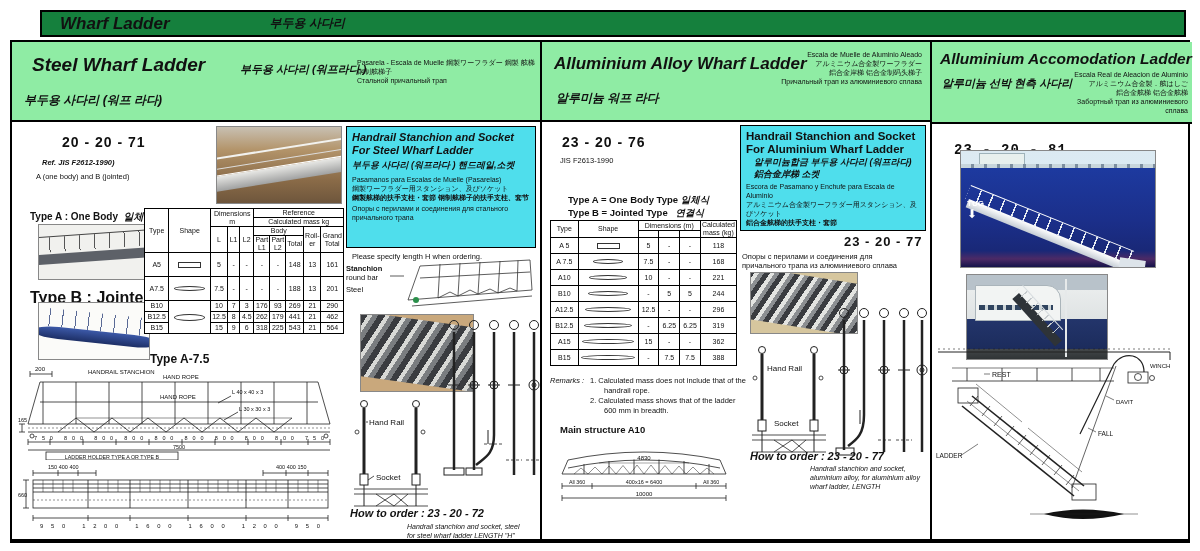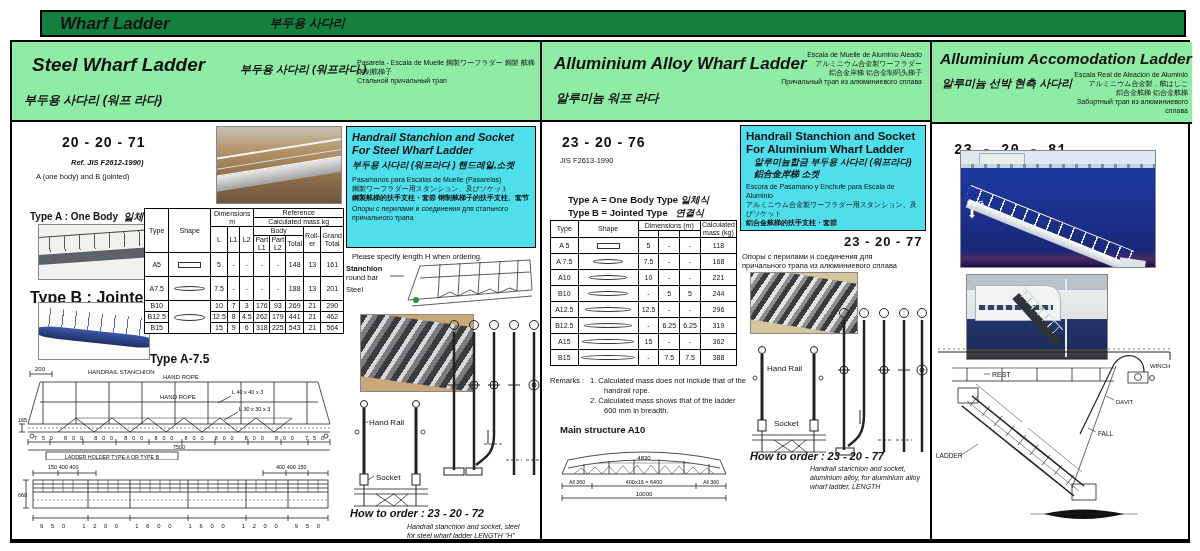--- a/index.html
+++ b/index.html
@@ -71,21 +71,21 @@
         <div>アルミニウム合金製．舷はしご</div>
         <div>鋁合金舷梯  铝合金舷梯</div>
         <div>Забортный трап из алюминиевого сплава</div>
       </div>
     </div>
 
     <div class="vdiv" style="left:528px;"></div>
     <div class="vdiv" style="left:918px;"></div>
 
     <span class="abs code" style="left:50px;top:92px;">20 - 20 - 71</span>
-    <span class="abs tiny b i" style="left:30px;top:116px;margin-left:29px;">Ref. JIS F2612-1990)</span>
+    <span class="abs tiny b i" style="left:30px;top:116px;">Ref. JIS F2612-1990)</span>
     <div class="abs tiny" style="left:24px;top:130px;width:175px;">
       <div>A (one body) and B (jointed)</div>
     </div>
 
     <div class="photo" style="left:196px;top:84px;width:126px;height:78px;background:linear-gradient(180deg,#c8c0b2 0%,#b3946a 30%,#8a6b48 70%,#6e563c 100%);">
       <div class="abs" style="left:-8px;top:38px;width:150px;height:16px;background:linear-gradient(180deg,#e9e9e6,#9fa0a0);transform:rotate(-9deg);border-top:1px solid #fff;"></div>
       <div class="abs" style="left:-8px;top:20px;width:150px;height:12px;border-top:2px solid #f2f2ef;border-bottom:1px solid #ddd;transform:rotate(-9deg);background:transparent;"></div>
     </div>
 
     <span class="abs b" style="left:18px;top:168px;font-size:10px;">
@@ -513,21 +513,21 @@
               <div class="lens" style="width:94%;"></div>
             </td>
             <td>-</td>
             <td>7.5</td>
             <td>7.5</td>
             <td>388</td>
           </tr>
     </tbody>
       </table>
 
-    <span class="abs tiny" style="left:538px;top:334px;">Remarks :</span>
+    <span class="abs tiny" style="left:538px;top:334px;font-style:italic;">Remarks :</span>
     <div class="abs tiny" style="left:578px;top:334px;width:160px;line-height:10px;">
       <div>1.   Calculated mass does not include that of the</div>
       <div style="padding-left:14px;">handrail rope.</div>
       <div>2.   Calculated mass shows that of the ladder</div>
       <div style="padding-left:14px;">600 mm in breadth.</div>
     </div>
 
     <span class="abs b" style="left:548px;top:382px;font-size:9.5px;">Main structure A10</span>
 
     <svg class="abs" style="left:542px;top:392px;" width="180" height="72" viewBox="0 0 180 72">

